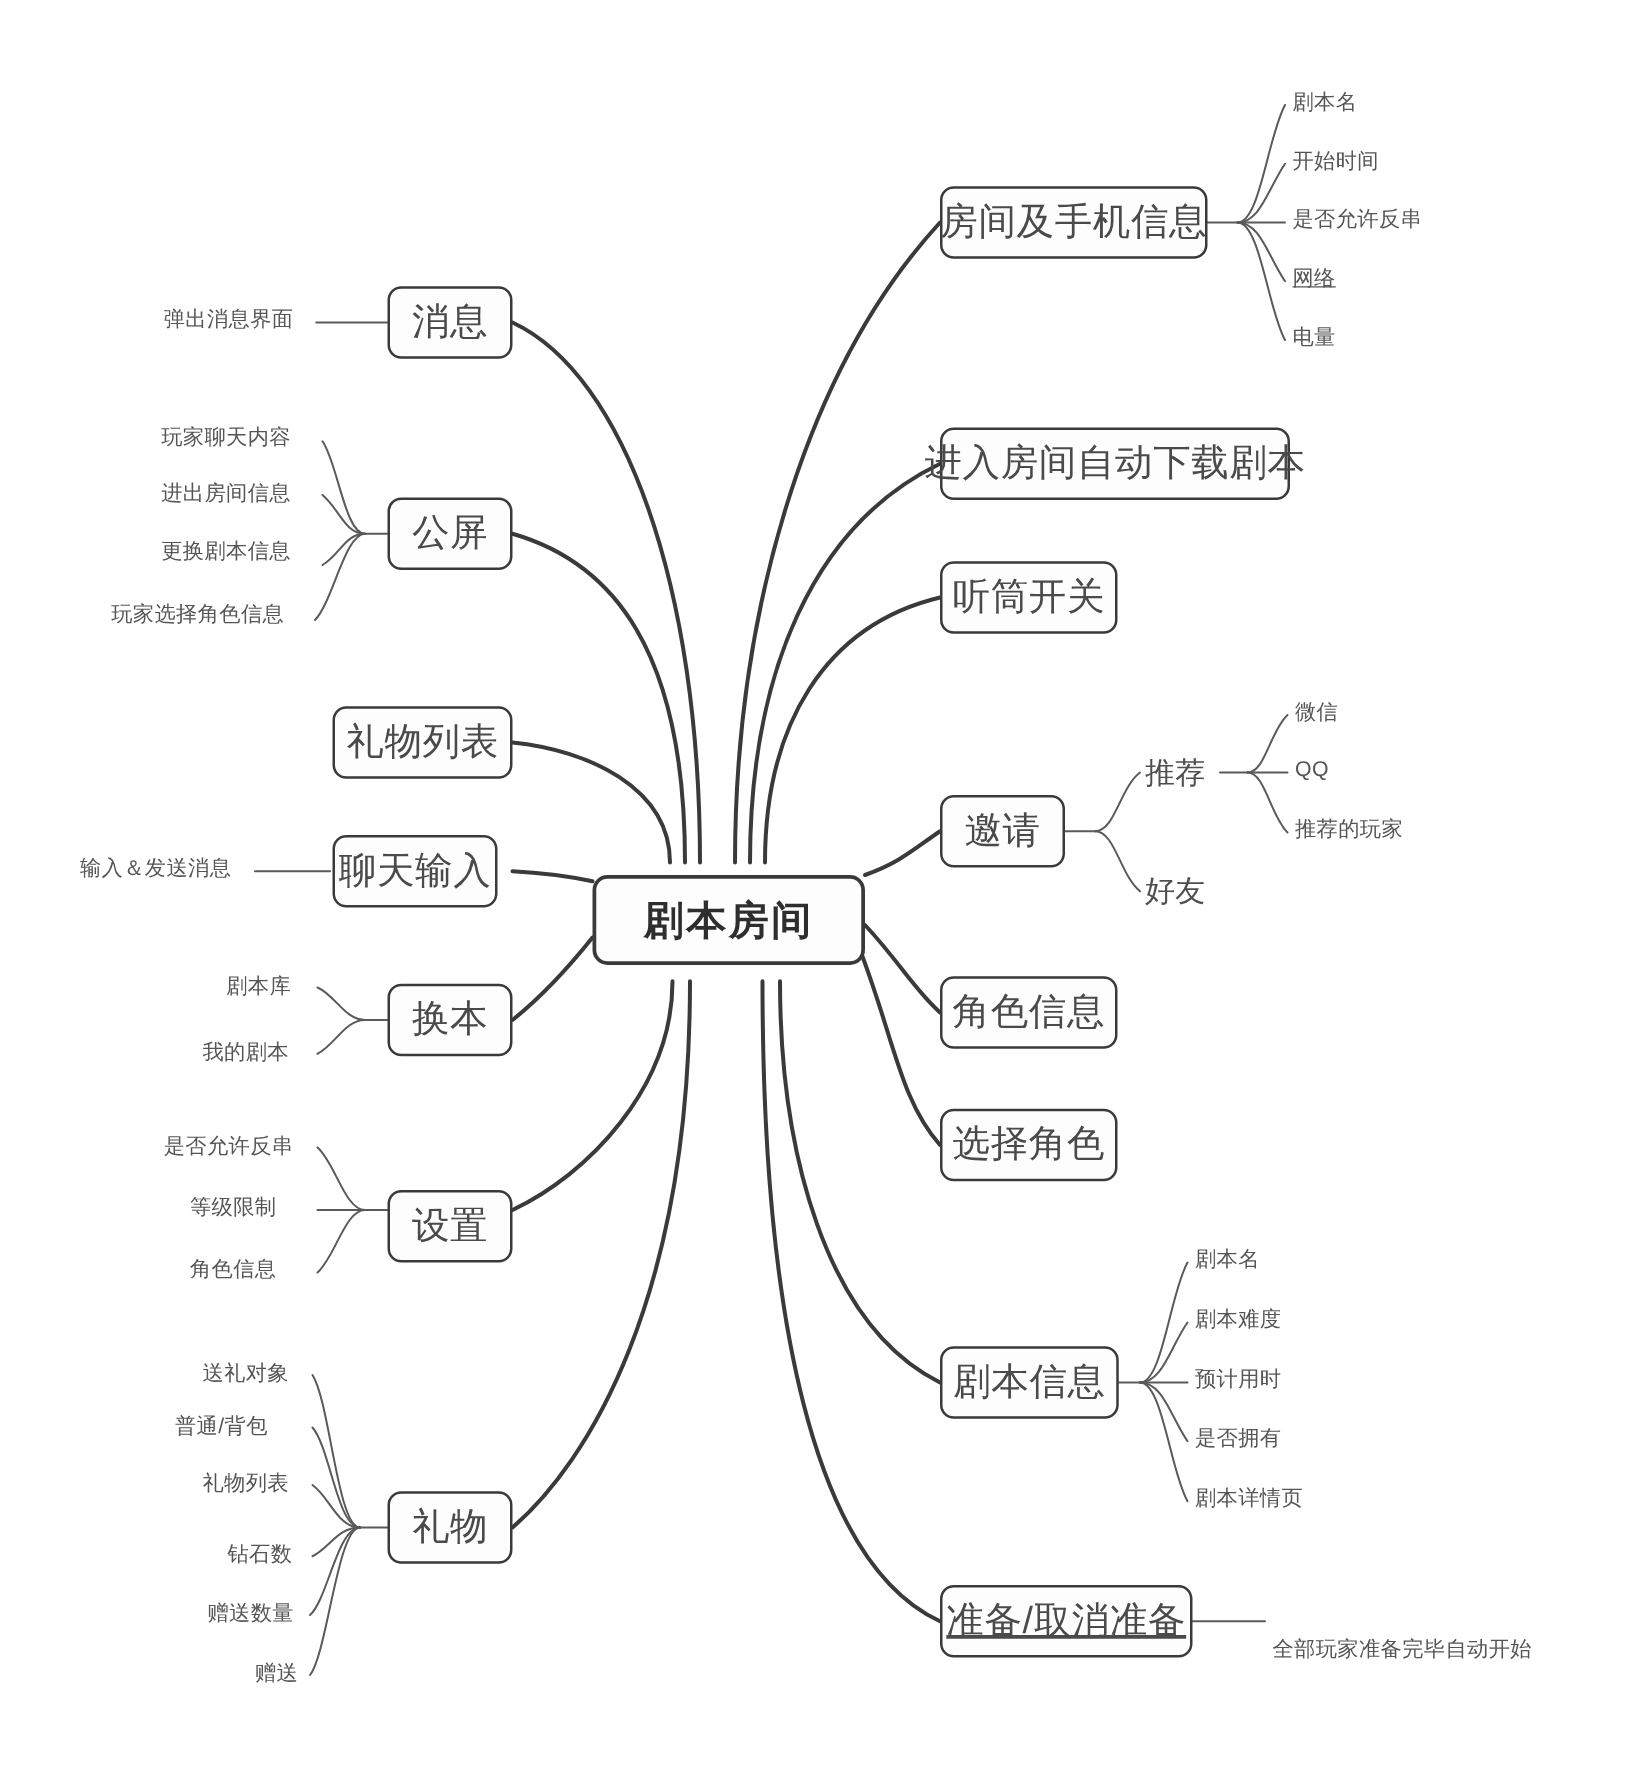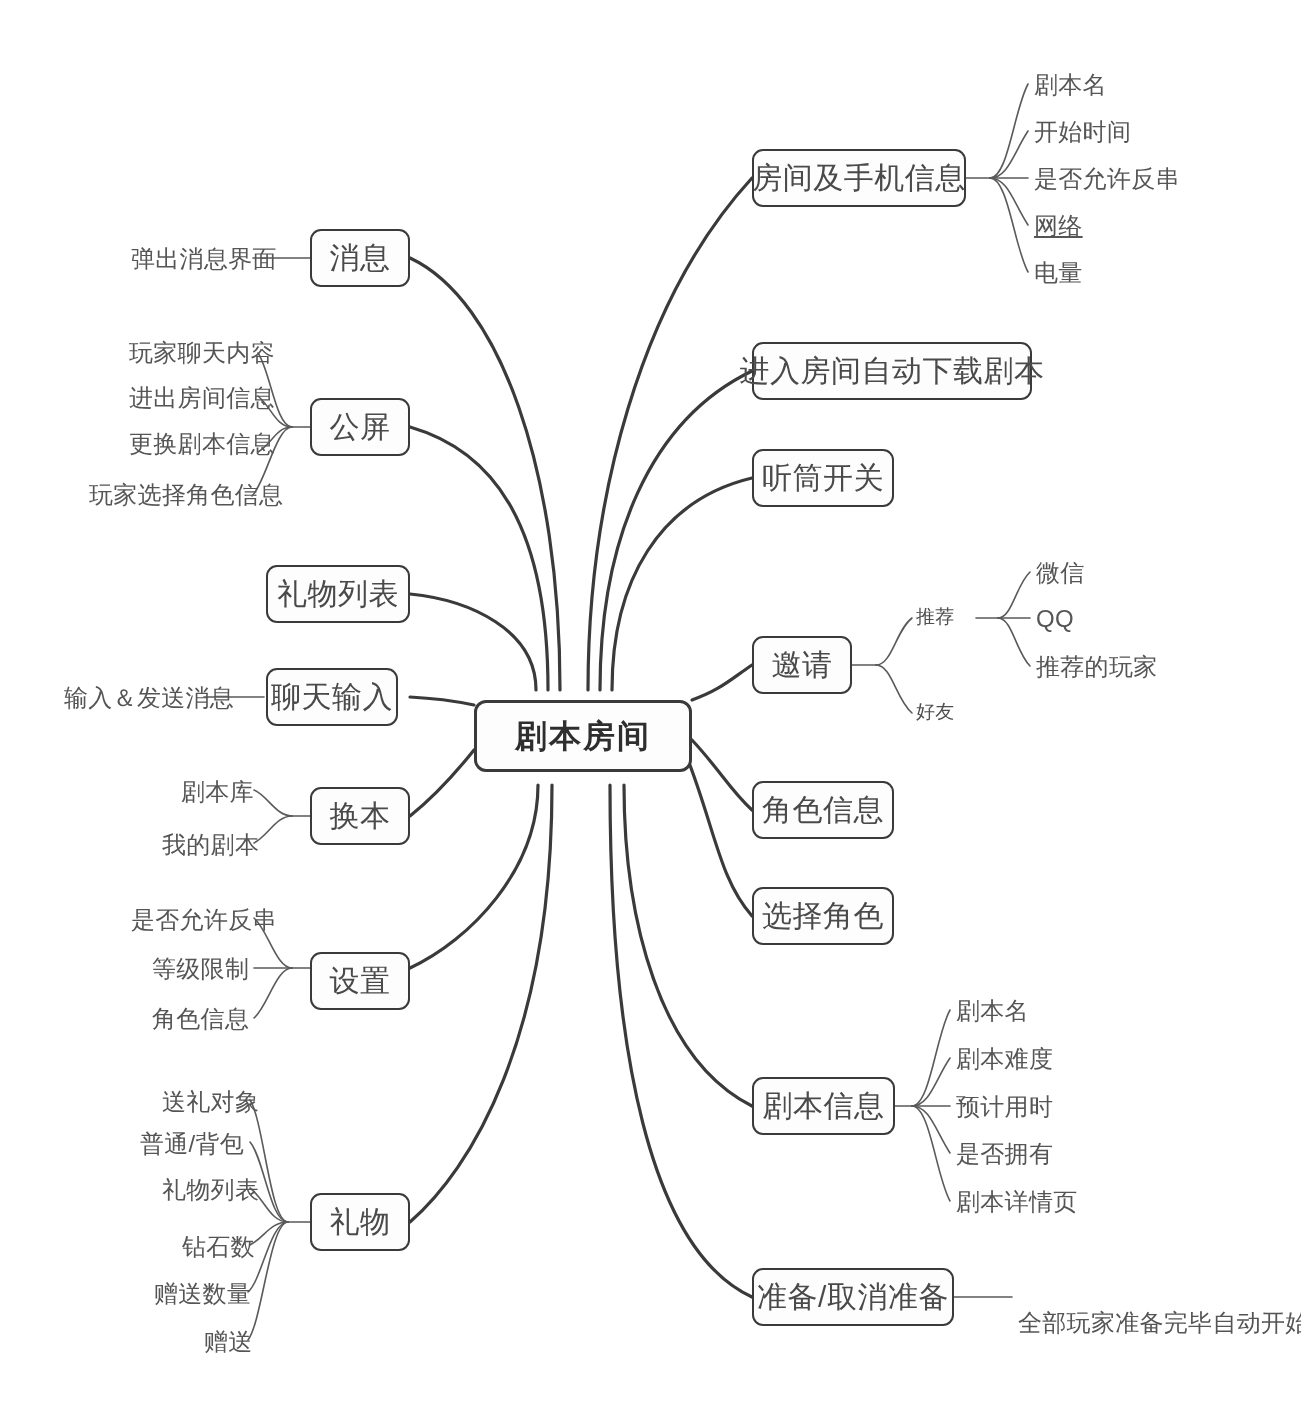--- a/index.html
+++ b/index.html
@@ -44,28 +44,28 @@
     border-width: 3px;
     border-radius: 12px;
     font-size: 32px;
     font-weight: bold;
     color: #2e2e2e;
     letter-spacing: 2px;
   }
   .leaf {
     position: absolute;
     color: #555555;
-    font-size: 24px;
+    font-size: 17px;
     line-height: 1;
     white-space: nowrap;
     letter-spacing: 0.3px;
   }
   .leaf.right { text-align: left; }
   .leaf.left  { text-align: right; }
-  .leaf.mid   { color: #4f4f4f; font-size: 19px; }
+  .leaf.mid   { color: #4f4f4f; font-size: 24px; }
 </style>
 </head>
 <body>
 
 <div id="canvas">
 
   <svg id="edges" viewBox="0 0 1301 1423" xmlns="http://www.w3.org/2000/svg">
     <g fill="none" stroke="#3a3a3a" stroke-width="3.2" stroke-linecap="round">
 
       <path d="M 588 690 C 588 500 640 300 752 178"></path>
@@ -146,21 +146,21 @@
 
   <div class="node root" style="left:474px; top:700px; width:218px; height:72px;">剧本房间</div>
 
   <div class="node" style="left:752px; top:149px; width:214px; height:58px;">房间及手机信息</div>
   <div class="node" style="left:752px; top:342px; width:280px; height:58px;">进入房间自动下载剧本</div>
   <div class="node" style="left:752px; top:449px; width:142px; height:58px;">听筒开关</div>
   <div class="node" style="left:752px; top:636px; width:100px; height:58px;">邀请</div>
   <div class="node" style="left:752px; top:781px; width:142px; height:58px;">角色信息</div>
   <div class="node" style="left:752px; top:887px; width:142px; height:58px;">选择角色</div>
   <div class="node" style="left:752px; top:1077px; width:143px; height:58px;">剧本信息</div>
-  <div class="node" style="left:752px; top:1268px; width:202px; height:58px;">准备/取消准备</div>
+  <div class="node" style="left:752px; top:1268px; width:202px; height:58px;text-decoration:underline;">准备/取消准备</div>
 
   <div class="leaf right" style="left:1034px; top:73px;">剧本名</div>
   <div class="leaf right" style="left:1034px; top:120px;">开始时间</div>
   <div class="leaf right" style="left:1034px; top:167px;">是否允许反串</div>
   <div class="leaf right" style="left:1034px; top:214px;text-decoration:underline;">网络</div>
   <div class="leaf right" style="left:1034px; top:261px;">电量</div>
 
   <div class="leaf right mid" style="left:916px; top:607px;">推荐</div>
   <div class="leaf right mid" style="left:916px; top:702px;">好友</div>
   <div class="leaf right" style="left:1036px; top:561px;">微信</div>
@@ -196,16 +196,16 @@
   <div class="leaf left" style="left:162px; top:833px;">我的剧本</div>
 
   <div class="leaf left" style="left:131px; top:908px;">是否允许反串</div>
   <div class="leaf left" style="left:152px; top:957px;">等级限制</div>
   <div class="leaf left" style="left:152px; top:1007px;">角色信息</div>
 
   <div class="leaf left" style="left:162px; top:1090px;">送礼对象</div>
   <div class="leaf left" style="left:140px; top:1132px;">普通/背包</div>
   <div class="leaf left" style="left:162px; top:1178px;">礼物列表</div>
   <div class="leaf left" style="left:182px; top:1235px;">钻石数</div>
-  <div class="leaf left" style="left:154px; top:1282px;">赠送数量</div>
+  <div class="leaf left" style="left:166px; top:1282px;">赠送数量</div>
   <div class="leaf left" style="left:204px; top:1330px;">赠送</div>
 
 </div>
 
 </body></html>

